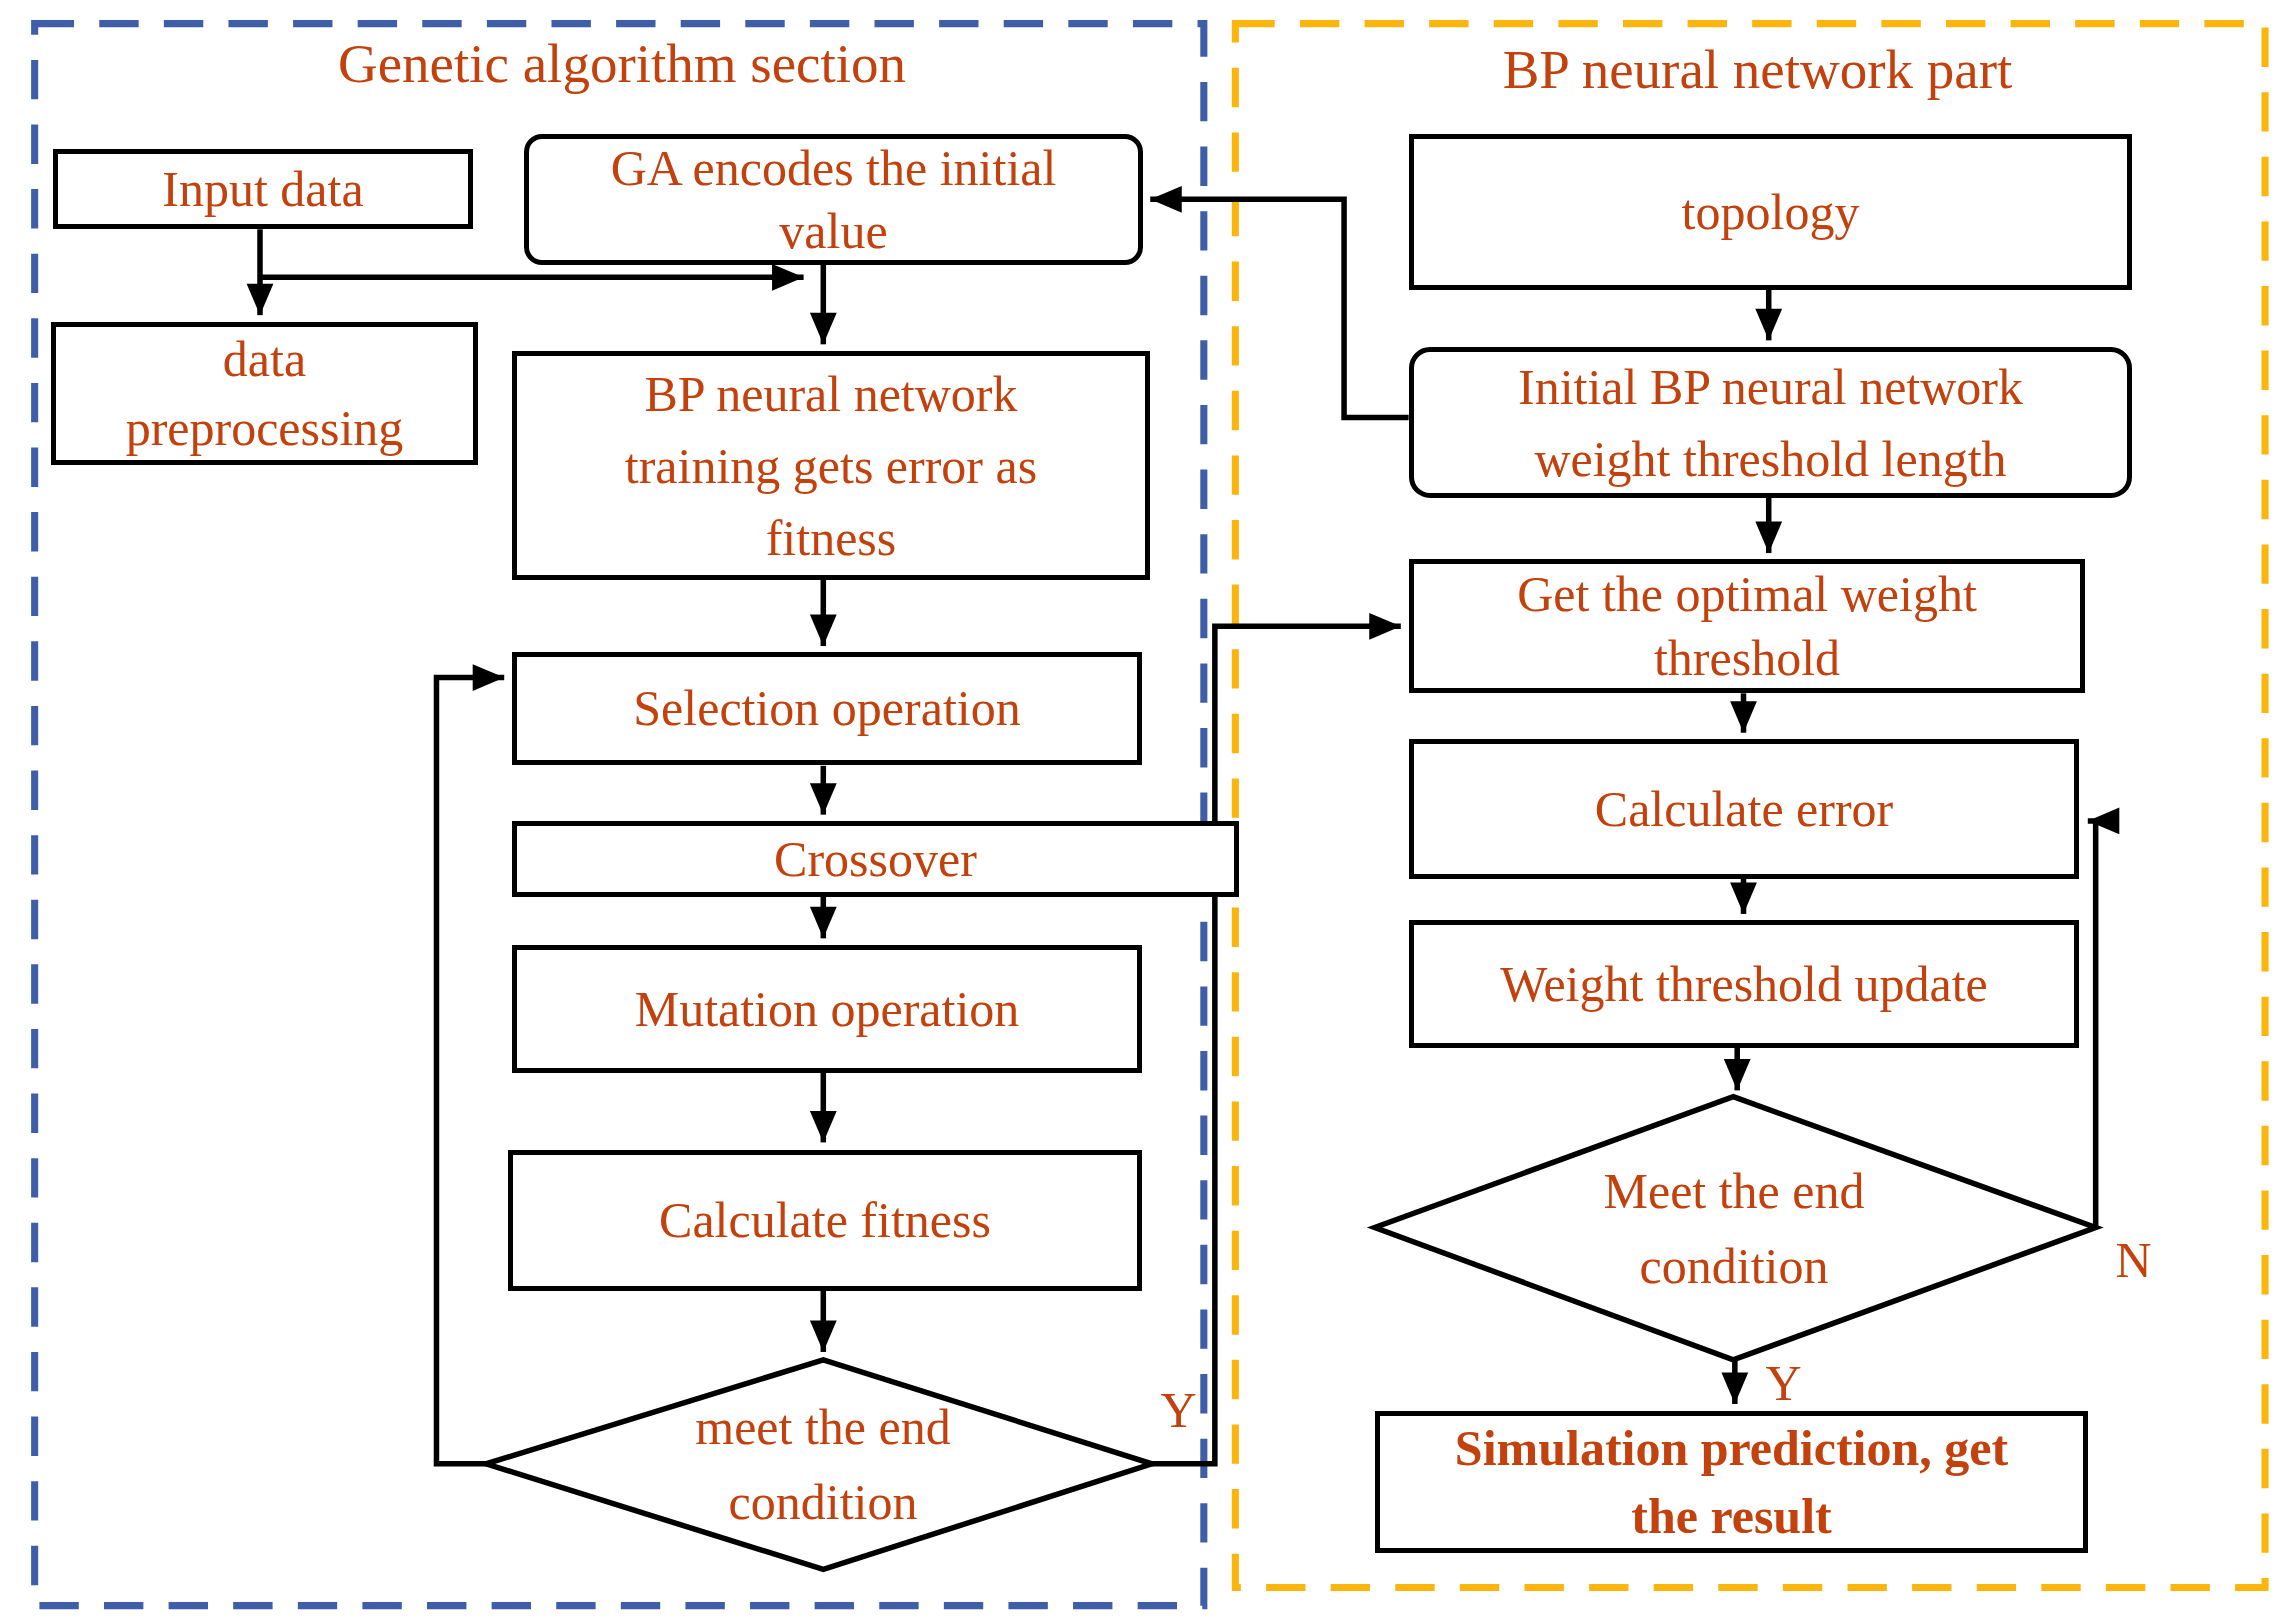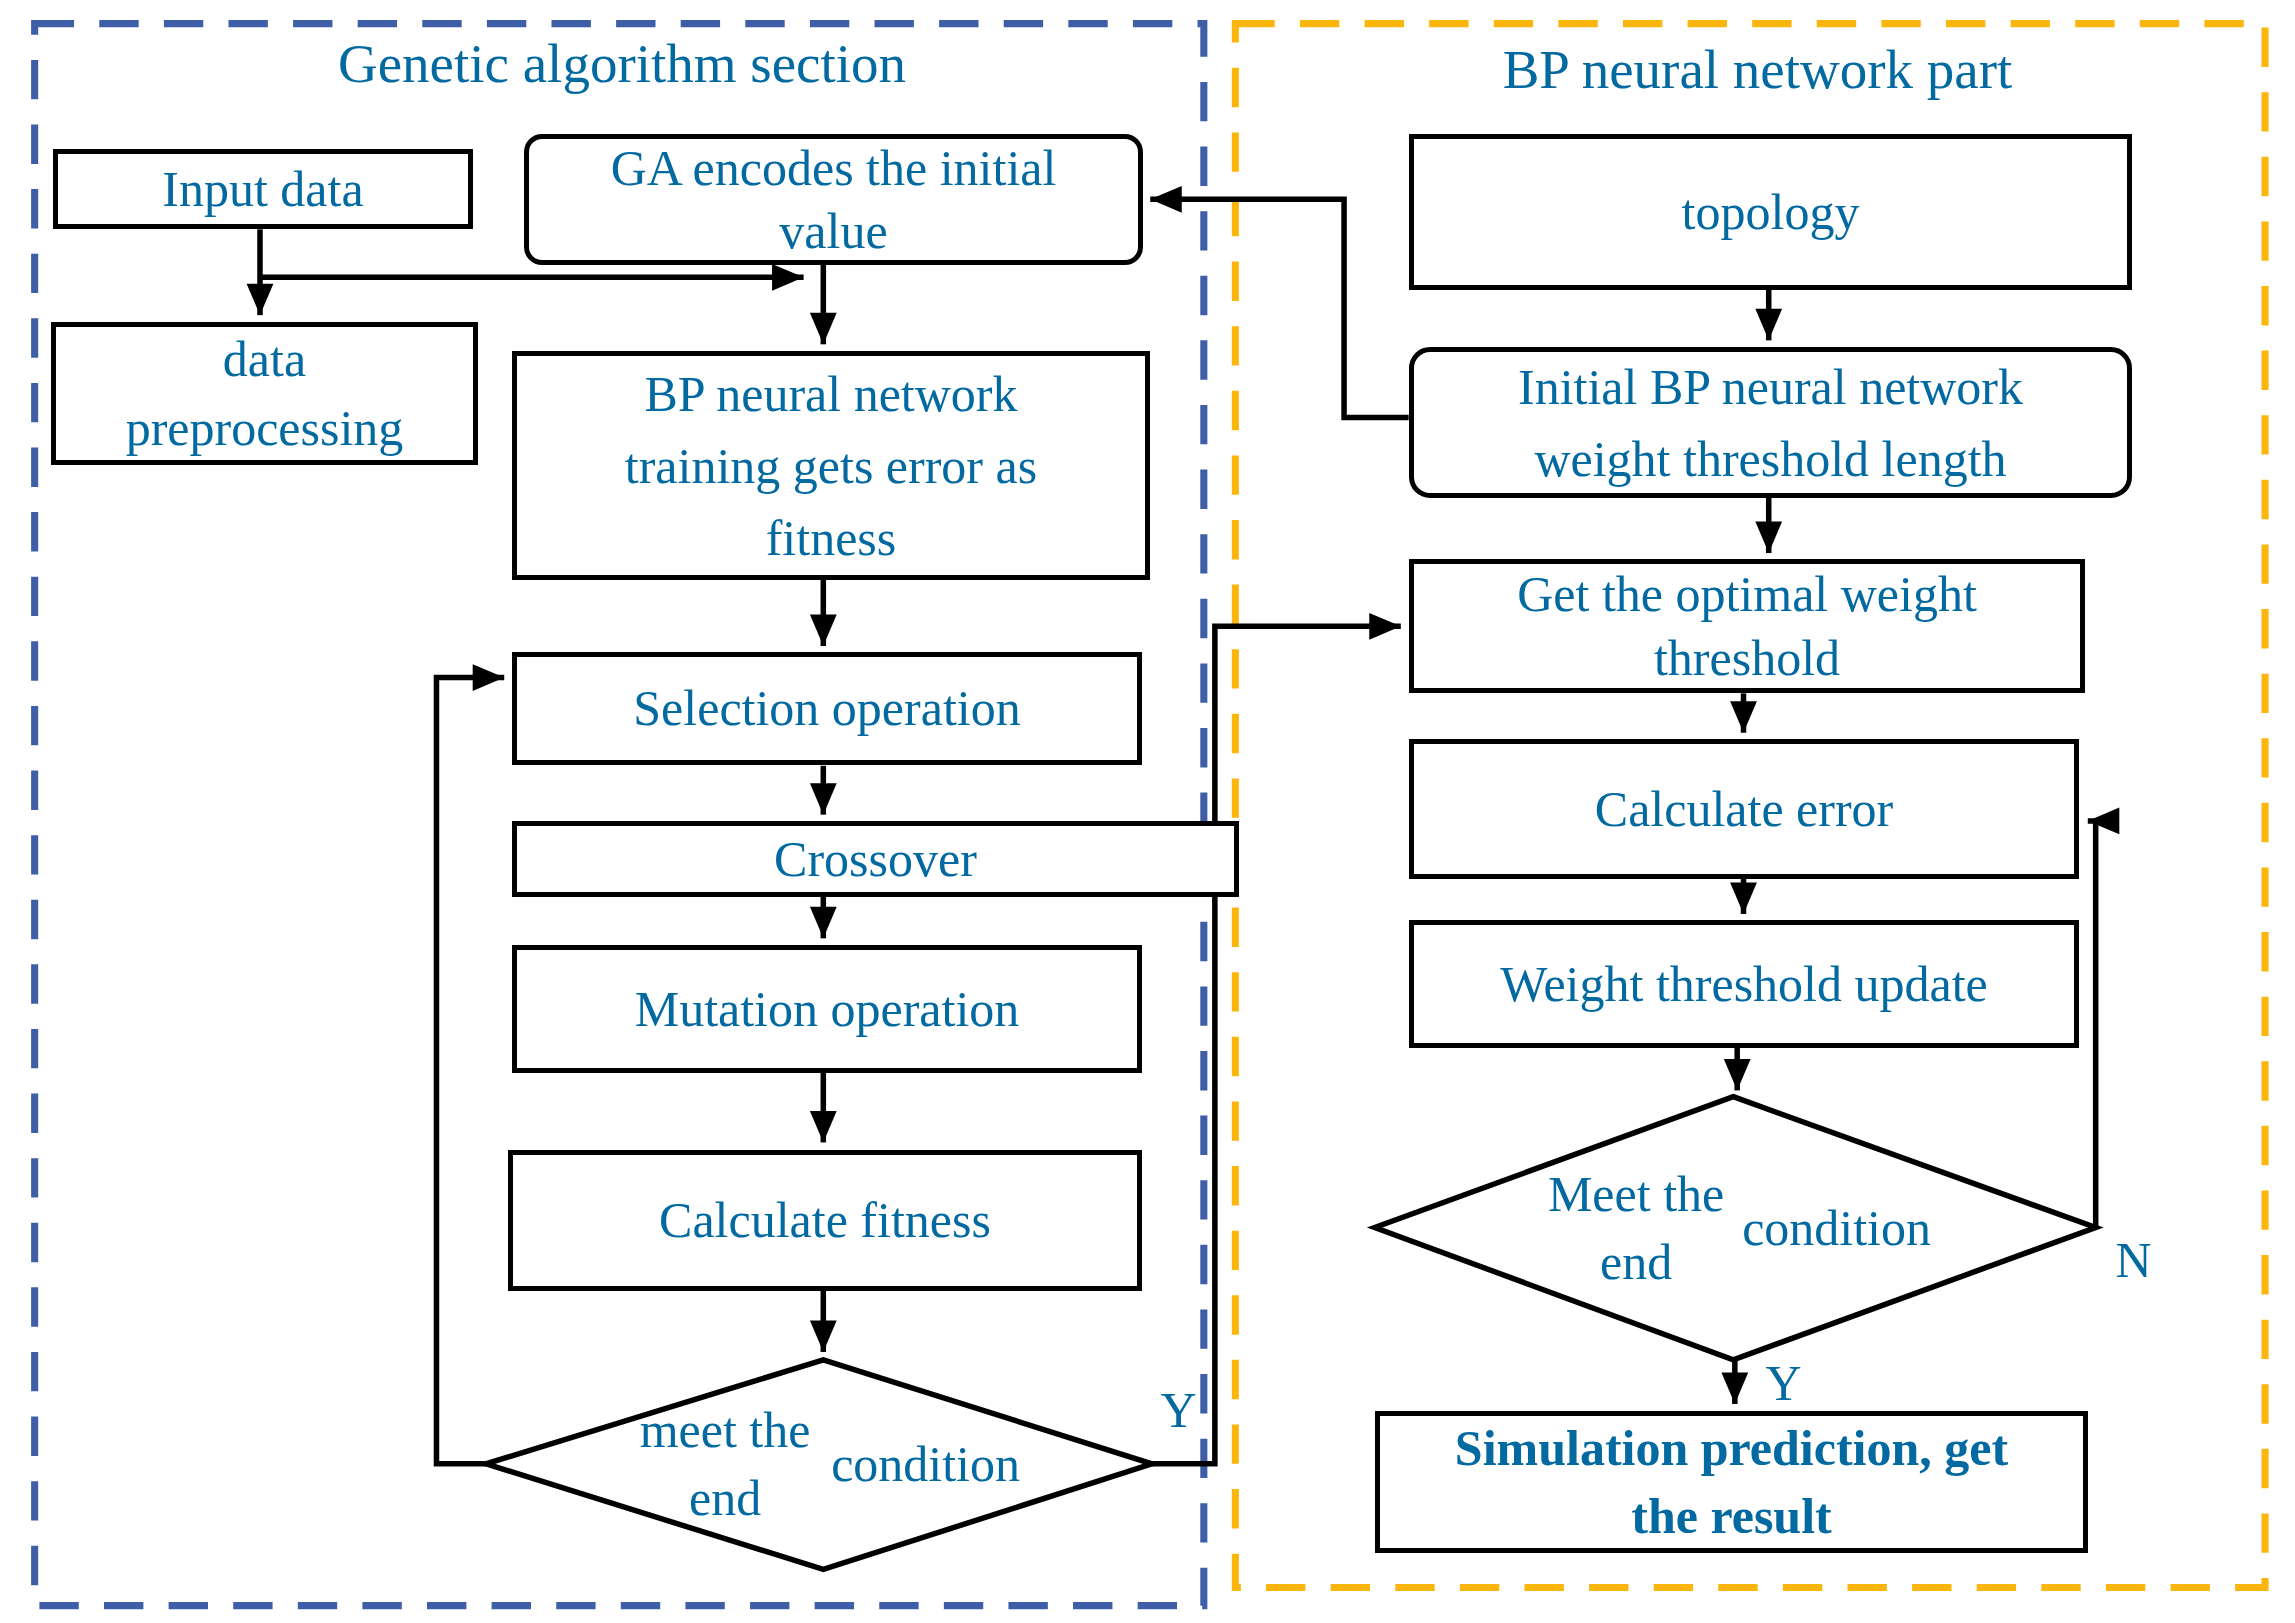--- a/index.html
+++ b/index.html
@@ -2,21 +2,21 @@
 <html style="font-size:12.6px"><head>
 <meta charset="utf-8">
 <style>
   html,body{margin:0;padding:0;background:#ffffff;}
   .stage{
     position:relative;
     width:2295px;
     height:1623px;
     background:#ffffff;
     font-family:"Liberation Serif","DejaVu Serif",serif;
-    color:#0369a1;
+    color:#c2410c;
     overflow:hidden;
   }
   .layer{position:absolute;left:0;top:0;}
   .node{
     position:absolute;
     box-sizing:border-box;
     border:5.5px solid #000;
     background:#fff;
     display:flex;
     flex-direction:column;
@@ -29,21 +29,21 @@
   .node span{display:block;white-space:nowrap;}
   .section-title{
     position:absolute;
     text-align:center;
     font-size:55px;
     white-space:nowrap;
   }
   .diamond-label{
     position:absolute;
     display:flex;
-    flex-direction:row;
+    flex-direction:column;
     justify-content:center;
     align-items:center;
     text-align:center;
     font-size:50px;
     line-height:68px;
     background:transparent;
     gap:7px;
   }
   .branch-label{
     position:absolute;

